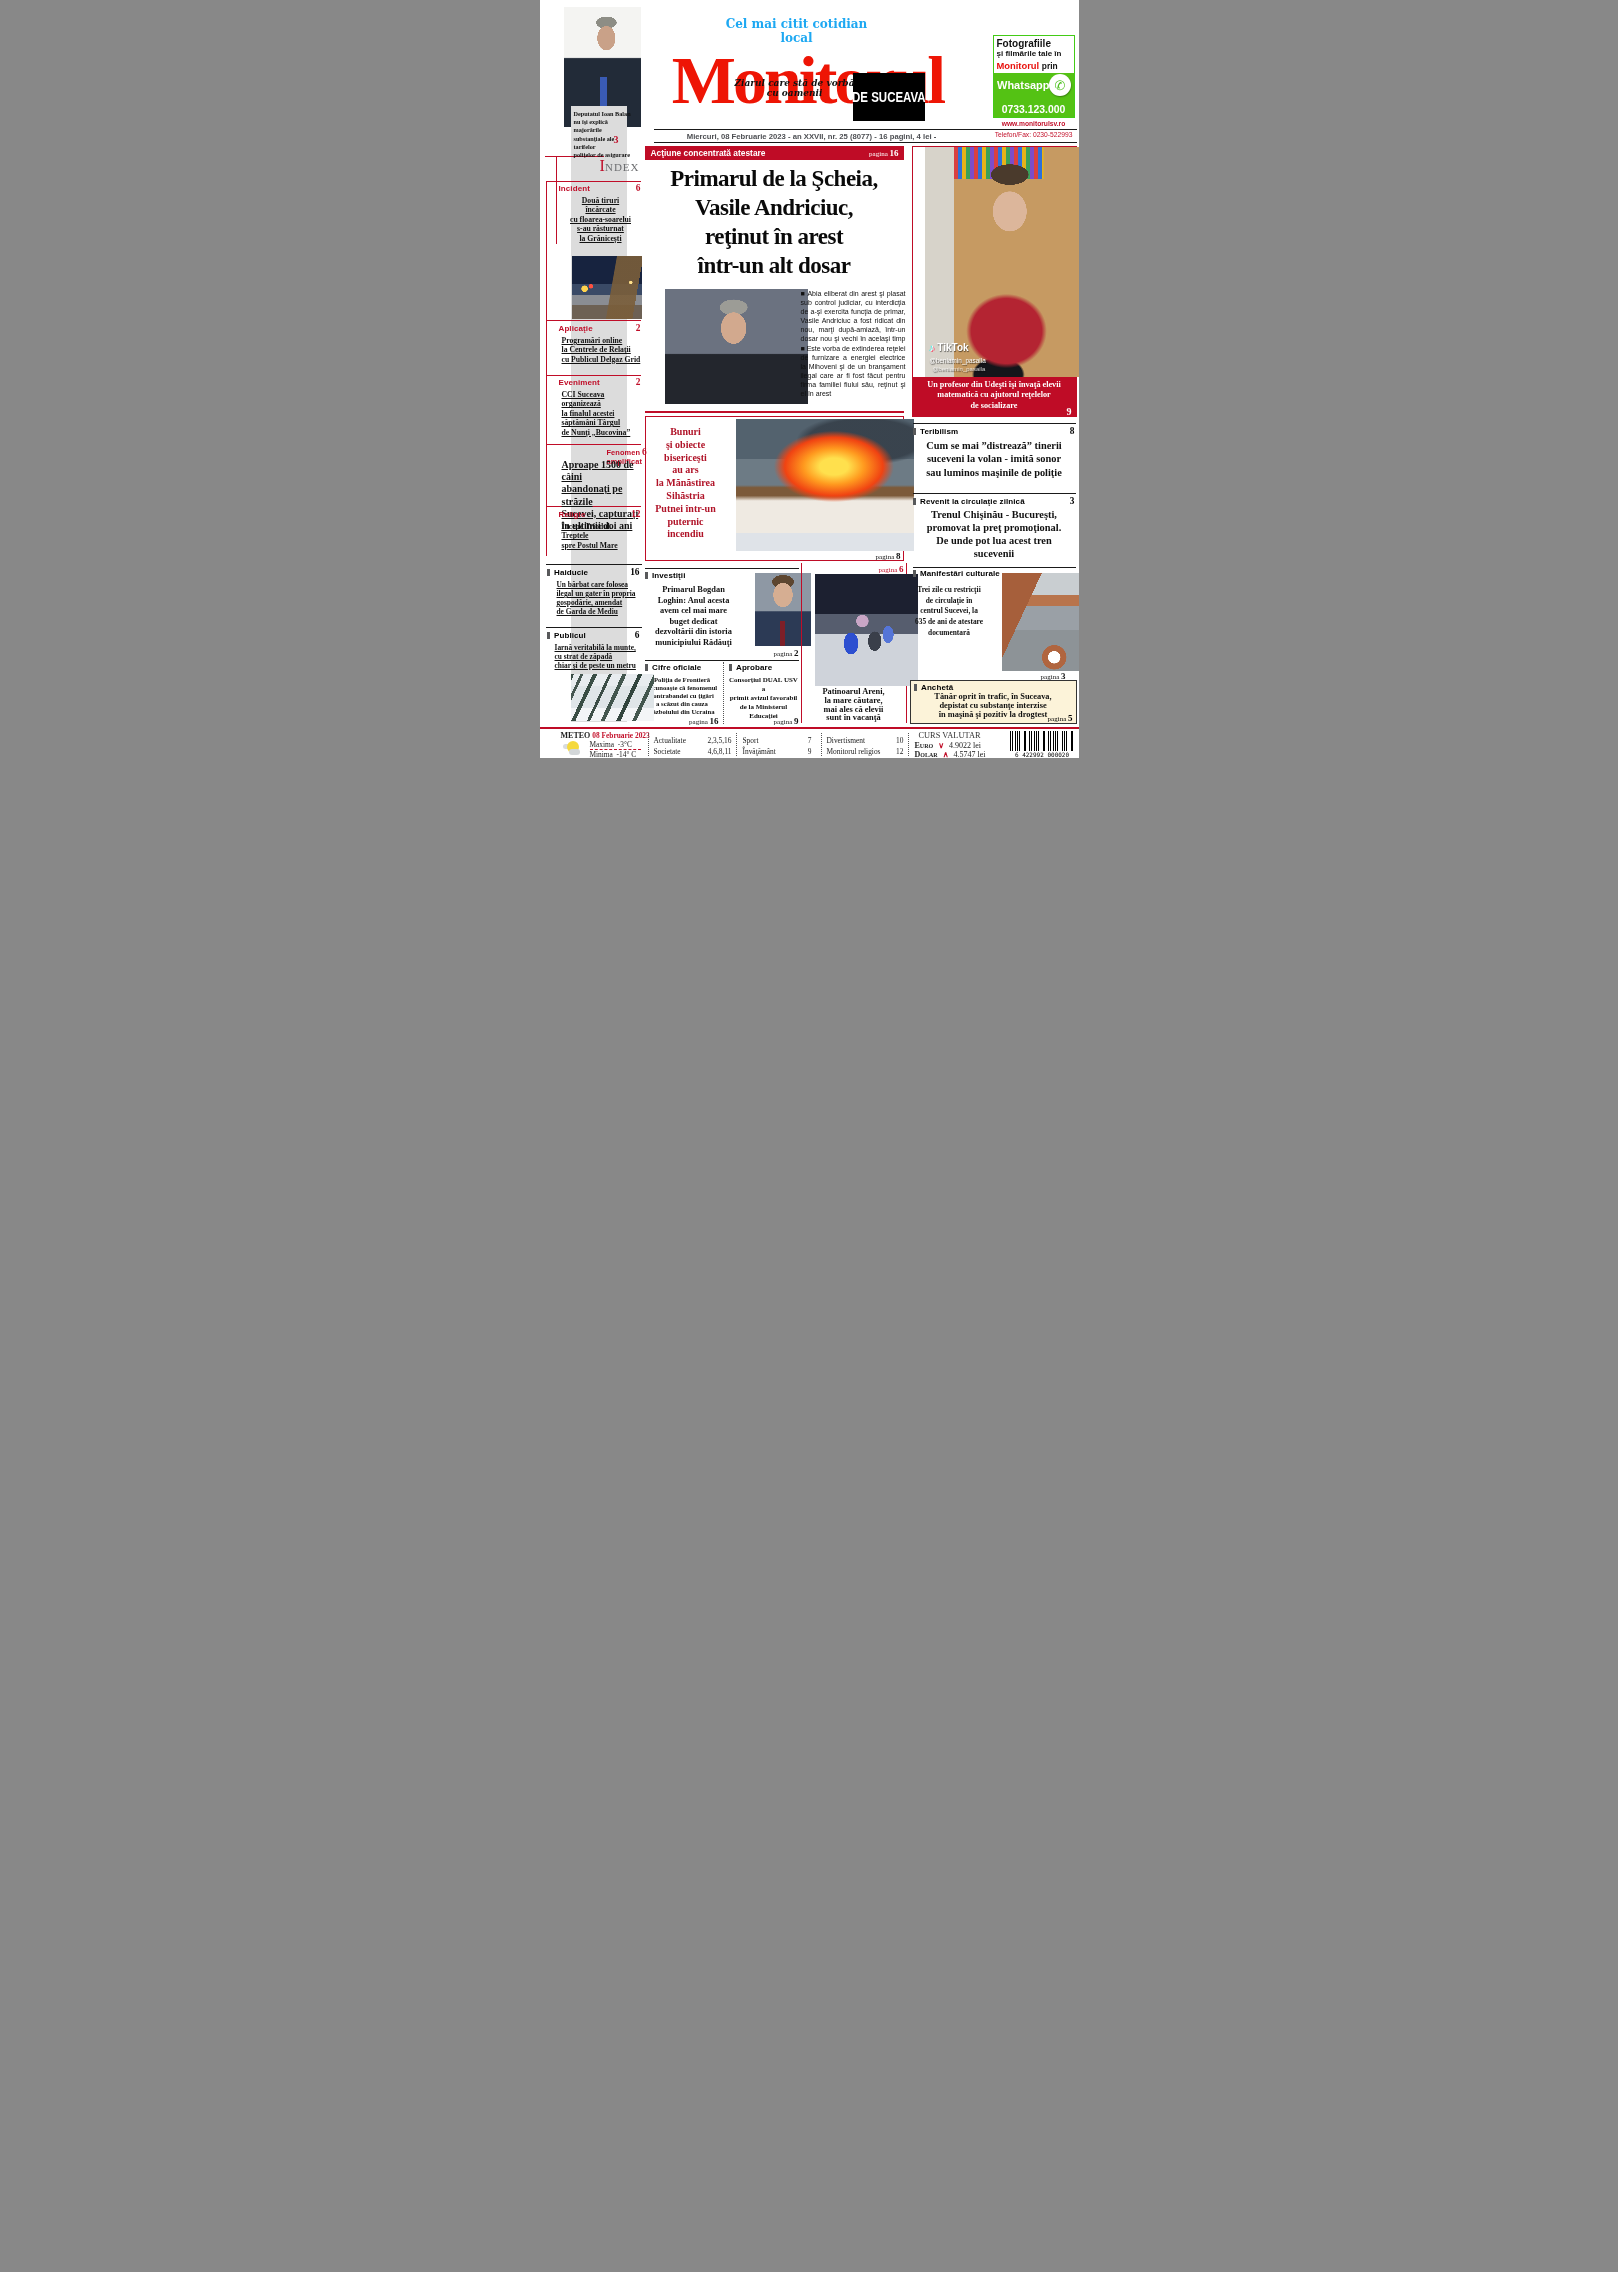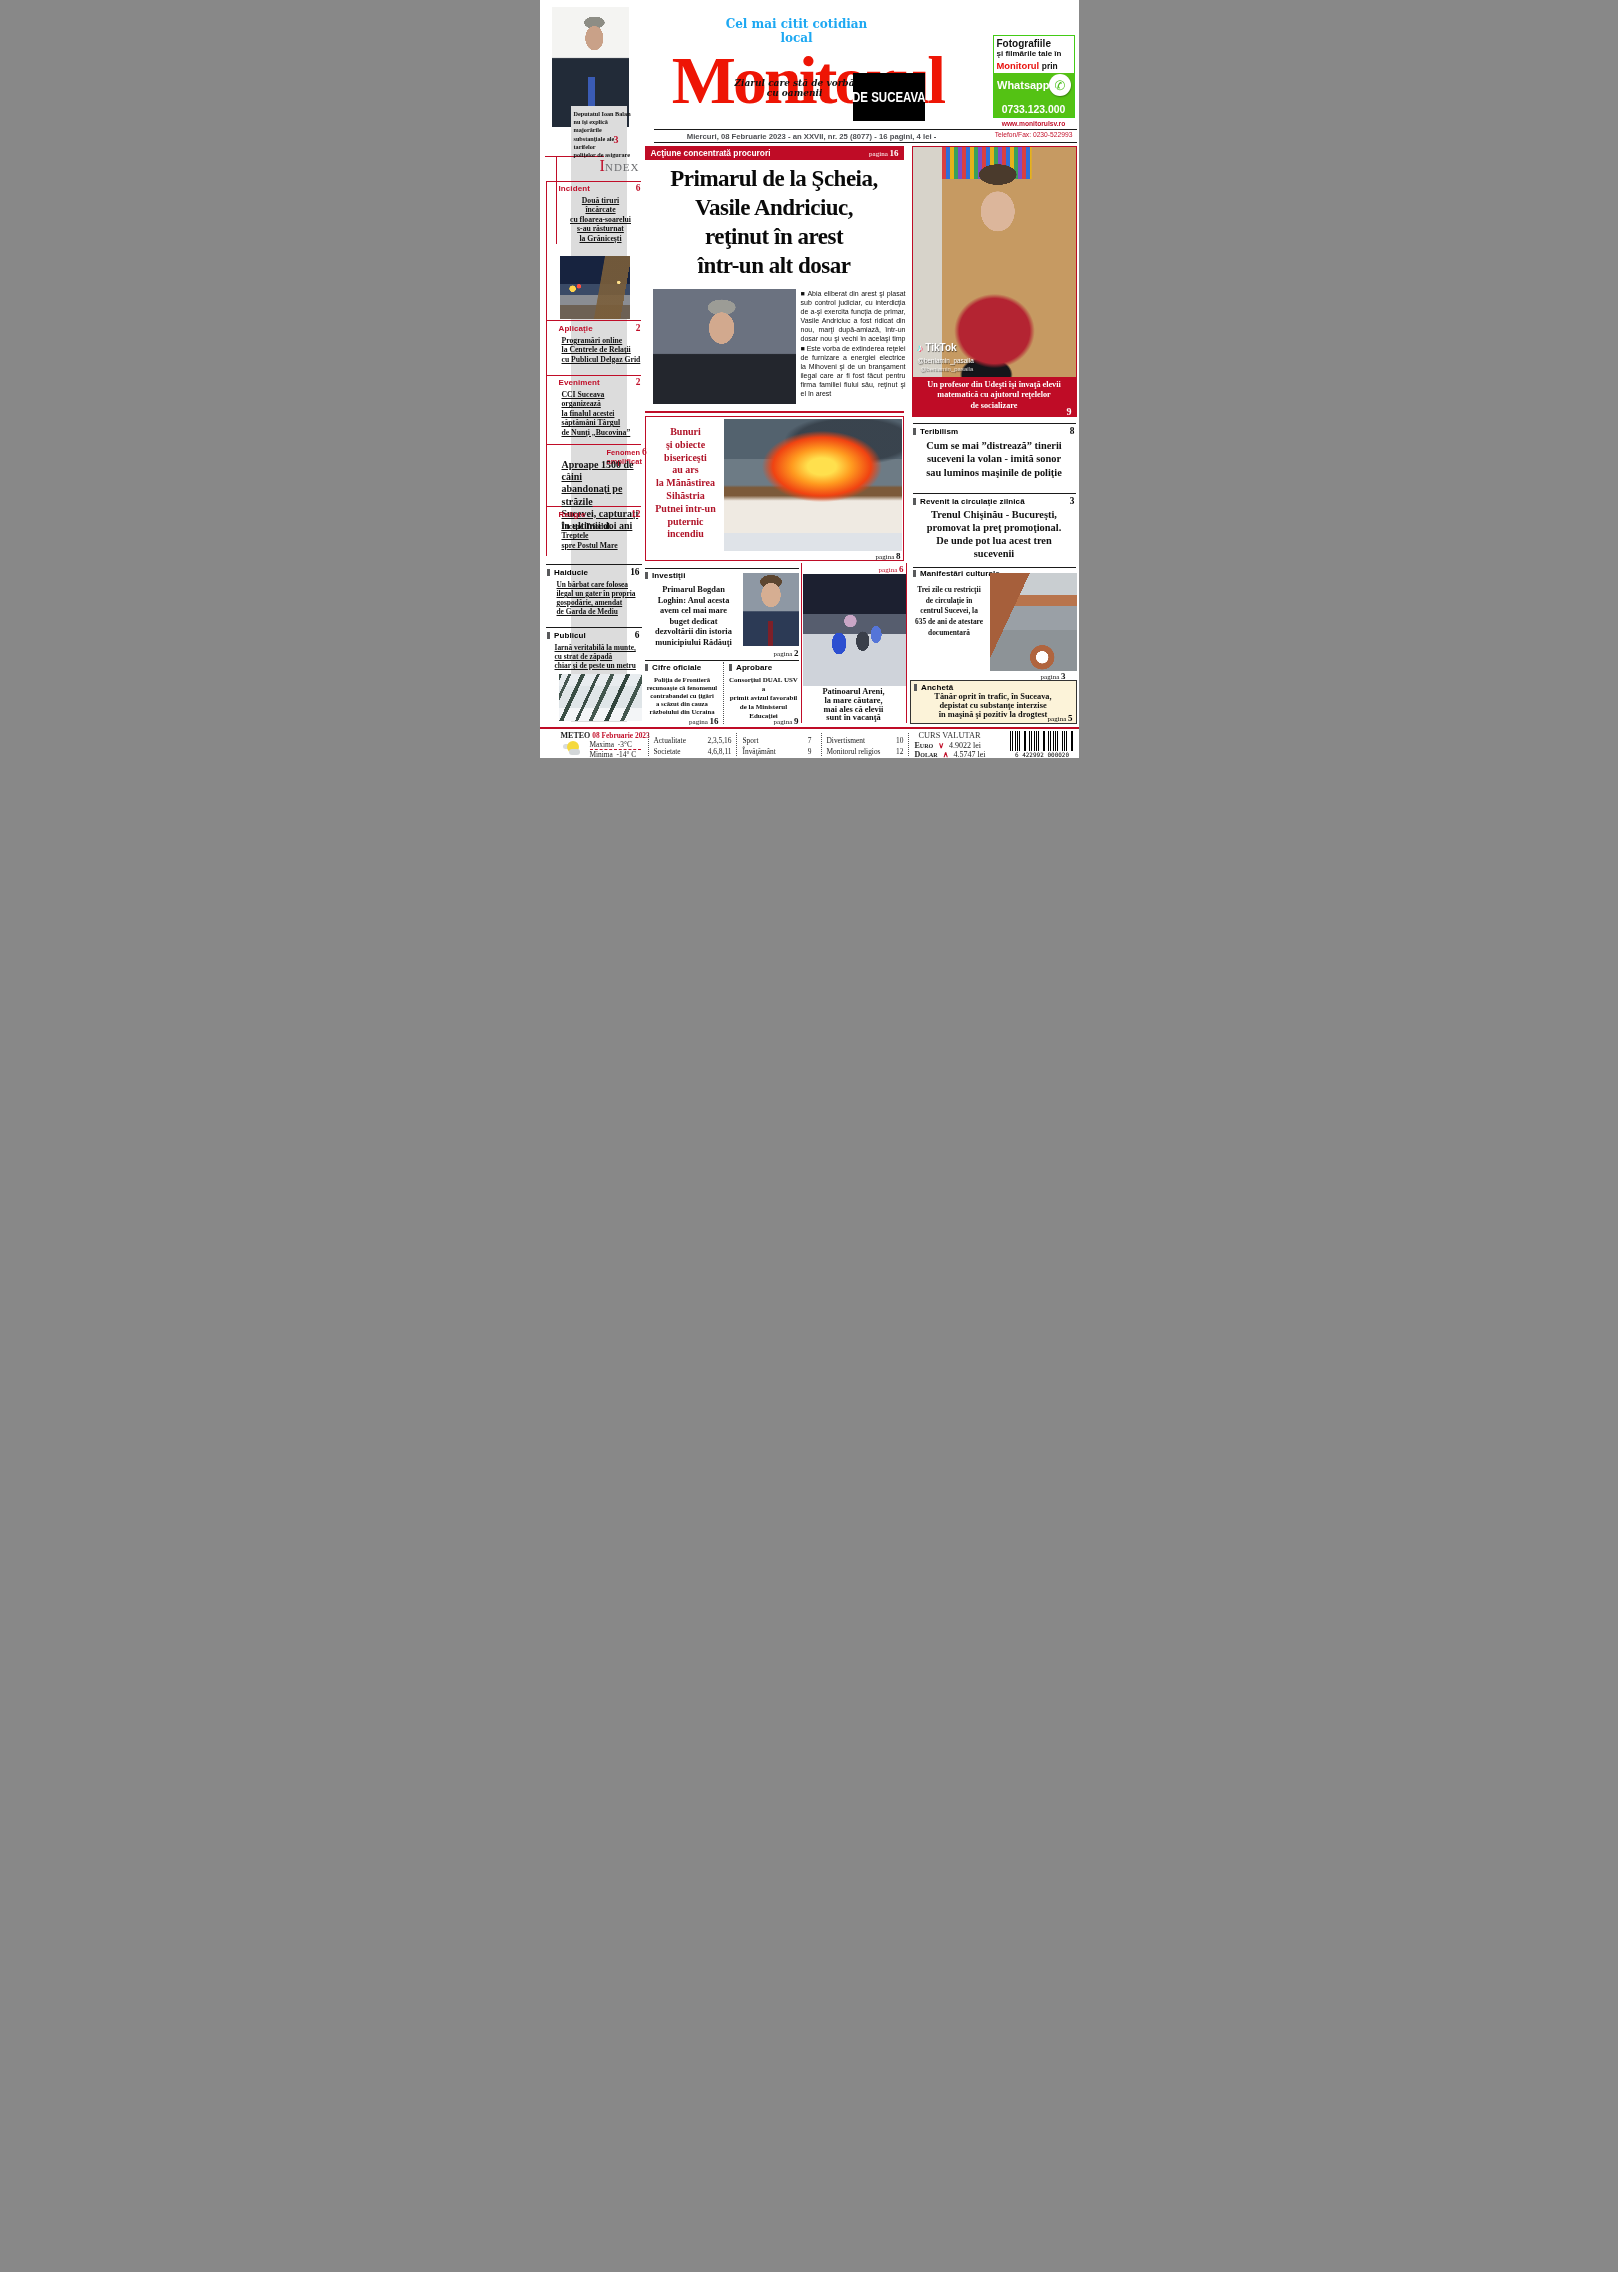--- a/index.html
+++ b/index.html
@@ -24,21 +24,21 @@
   .cat.red{color:#c00d28;}
   .pgnum{font-family:"Liberation Serif",serif;font-weight:bold;font-size:9.4px;}
   .pgnum.red{color:#c00d28;}
   .blt{display:inline-block;width:3.5px;height:7.4px;background:#58595b;margin-right:4px;vertical-align:-1px;}
 
   .sideHead{font-family:"Liberation Serif",serif;font-weight:bold;color:#111;text-decoration:underline;}
   .pgref{font-family:"Liberation Serif",serif;font-size:7px;}
   .pgref b{font-size:9px;}
 
   
-  .photo{position:absolute;}
+  .photo{position:absolute;margin-left:12px;}
   .photo-deputy{background:
     linear-gradient(#3a5bb4,#3a5bb4) 52% 100%/7px 42% no-repeat,
     radial-gradient(ellipse 15px 20px at 55% 26%, #c9a188 0 60%, rgba(0,0,0,0) 61%),
     radial-gradient(ellipse 17px 10px at 55% 13%, #8d8d85 0 60%, rgba(0,0,0,0) 61%),
     linear-gradient(180deg,#f4f4f2 0 42%, #222b38 43%);}
   .photo-night{background:
     radial-gradient(circle at 18% 52%, #ffd34d 0 3px, rgba(255,211,77,0) 3.5px),
     radial-gradient(circle at 27% 48%, #ff5040 0 2px, rgba(0,0,0,0) 2.5px),
     radial-gradient(circle at 84% 42%, #ffe08a 0 1.5px, rgba(0,0,0,0) 2px),
     linear-gradient(100deg, rgba(0,0,0,0) 0 55%, rgba(122,94,58,.9) 56% 88%, rgba(0,0,0,0) 88%),
@@ -208,21 +208,21 @@
   <div class="shead" style="left:7px;top:630px;width:93px;z-index:2;">
     <span><span class="blt"></span><span class="cat">Publicul</span></span>
     <span class="pgnum">6</span>
   </div>
   <div class="abs sideHead pre" style="left:15px;top:643px;width:89px;font-size:7.4px;line-height:1.22;z-index:2;">Iarnă veritabilă la munte,
 cu strat de zăpadă
 chiar şi de peste un metru</div>
   <div class="photo photo-snow" style="left:19px;top:674px;width:83px;height:47px;z-index:2;"></div>
 
   <div class="abs" style="left:105px;top:146px;width:259px;height:14.3px;background:#bf0c26;display:flex;justify-content:space-between;align-items:center;box-sizing:border-box;padding:0 5px 0 6px;">
-    <span style="color:#fff;font-weight:bold;font-size:8.4px;">Acţiune concentrată procurori</span>
+    <span style="color:#fff;font-weight:bold;font-size:8.4px;">Acţiune concentrată atestare</span>
     <span class="pgref" style="color:#fff;">
       <span>pagina</span> <b>16</b>
     </span>
   </div>
 
   <div class="abs serif pre ctr" style="left:105px;top:165px;width:259px;font-weight:bold;font-size:23px;line-height:1.26;letter-spacing:-0.5px;color:#0a0a0a;">Primarul de la Şcheia,
 Vasile Andriciuc,
 reţinut în arest
 într-un alt dosar</div>
 

